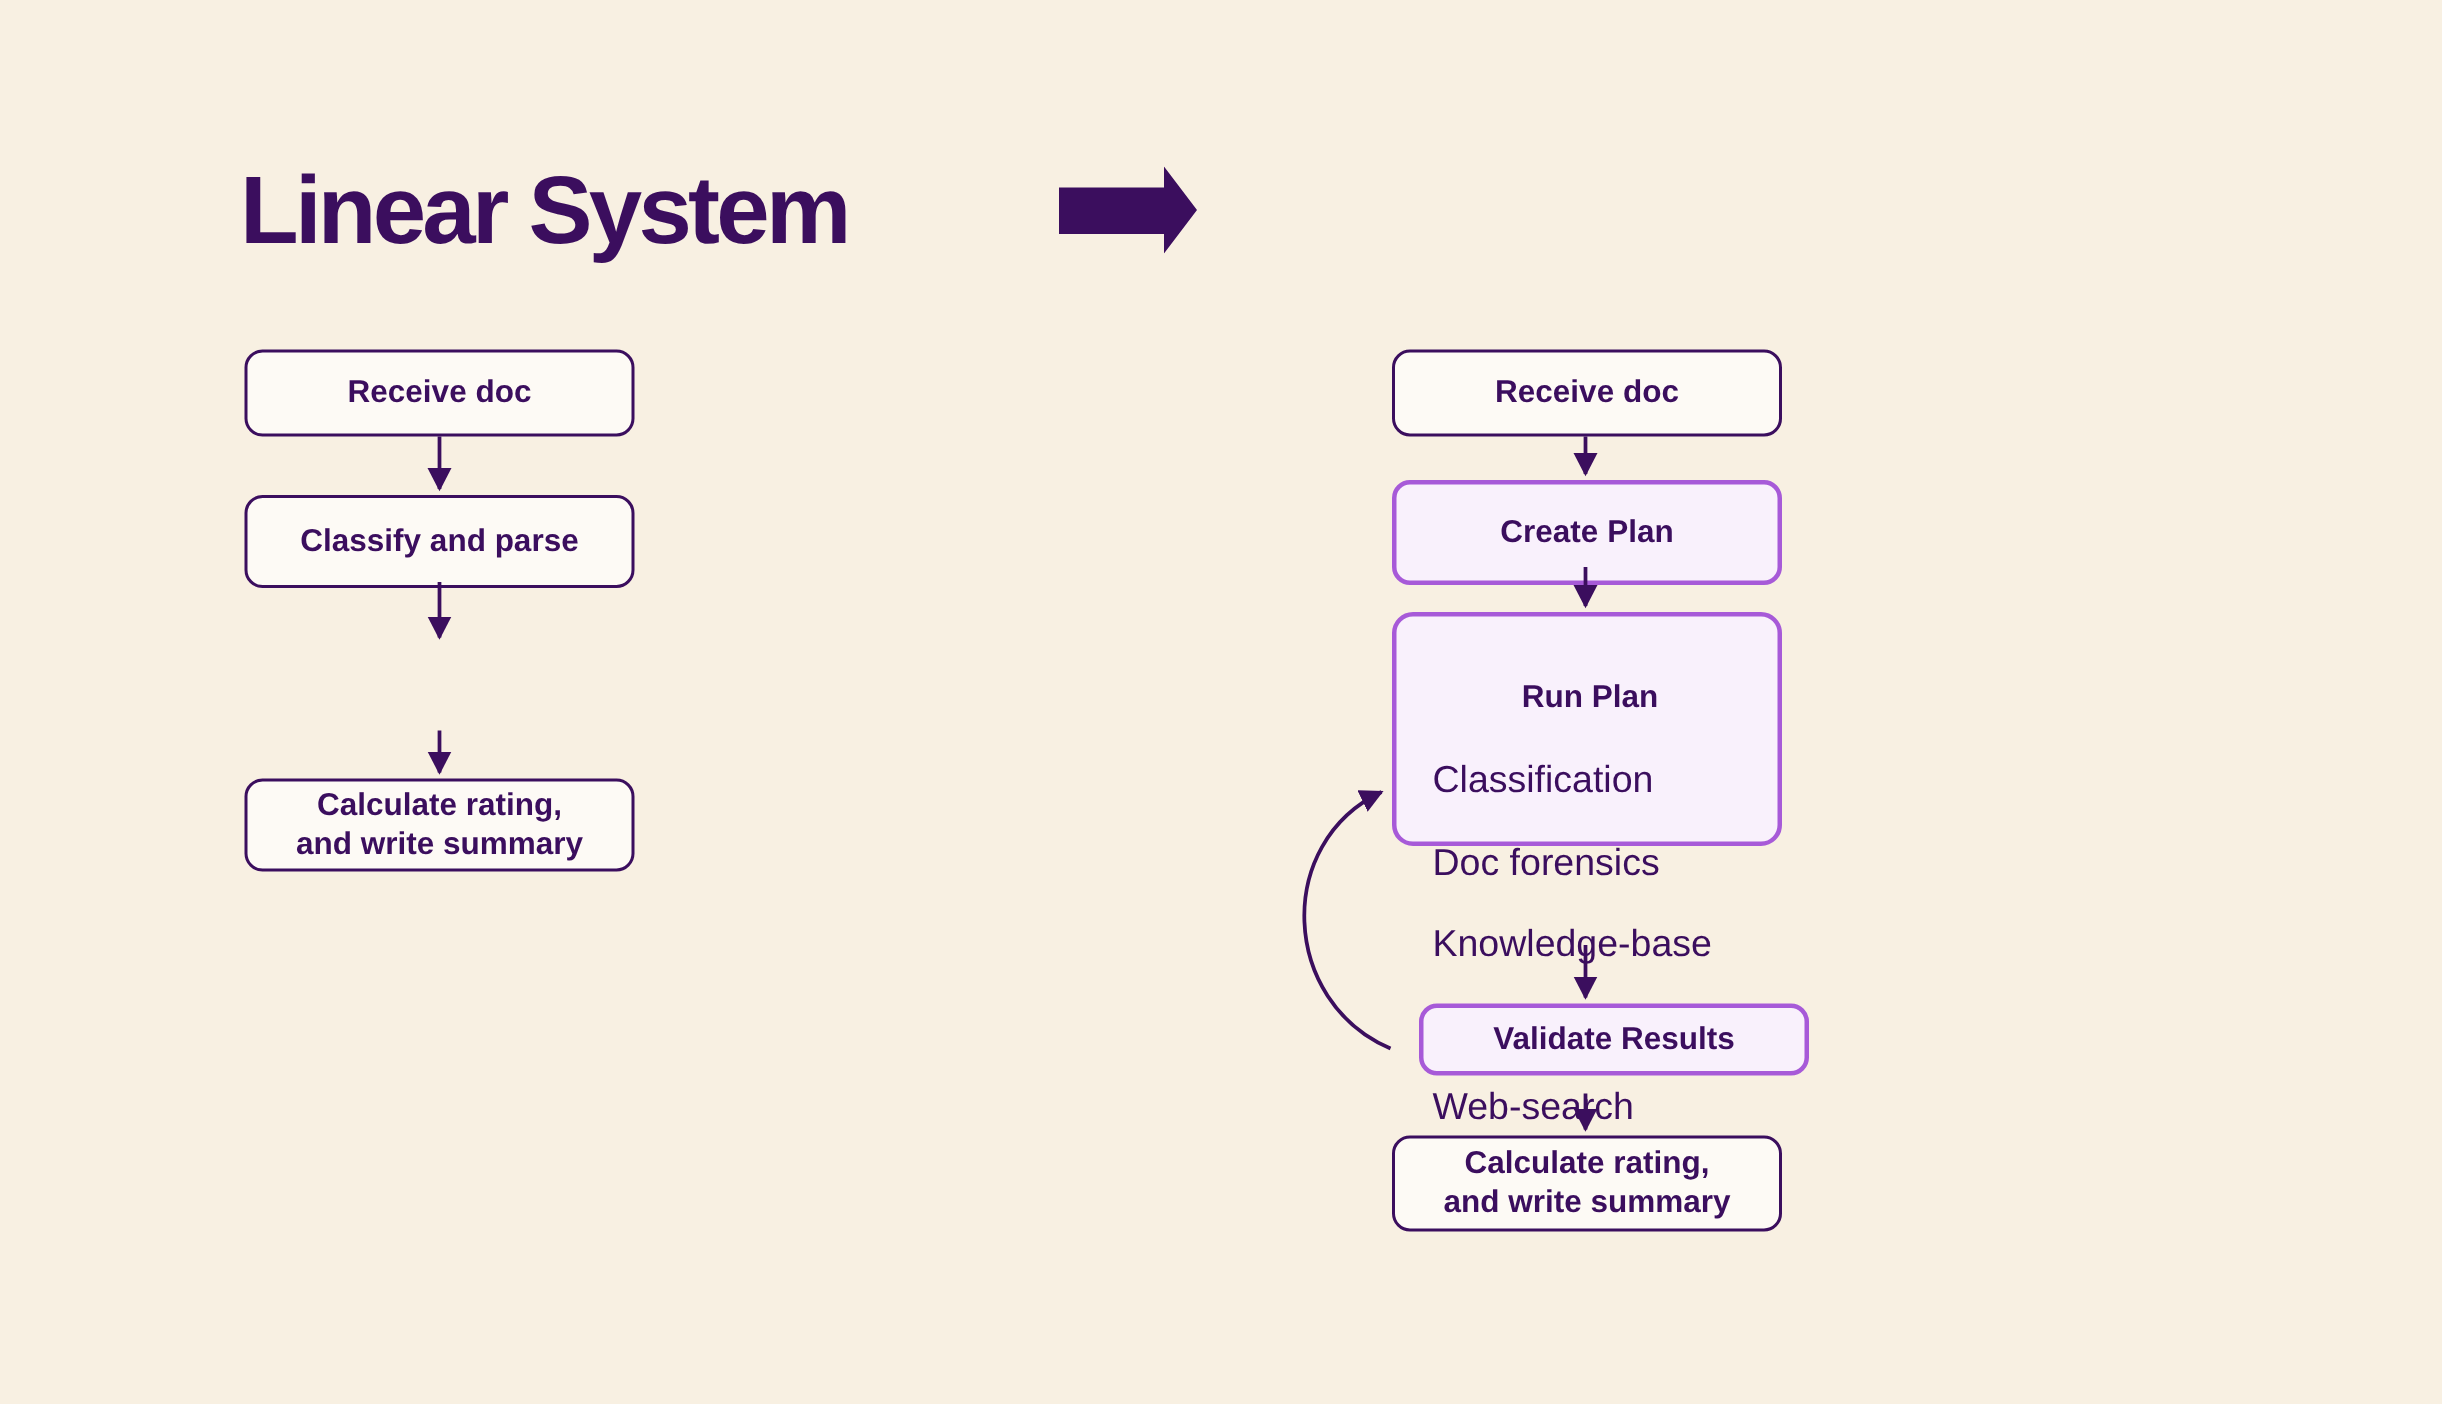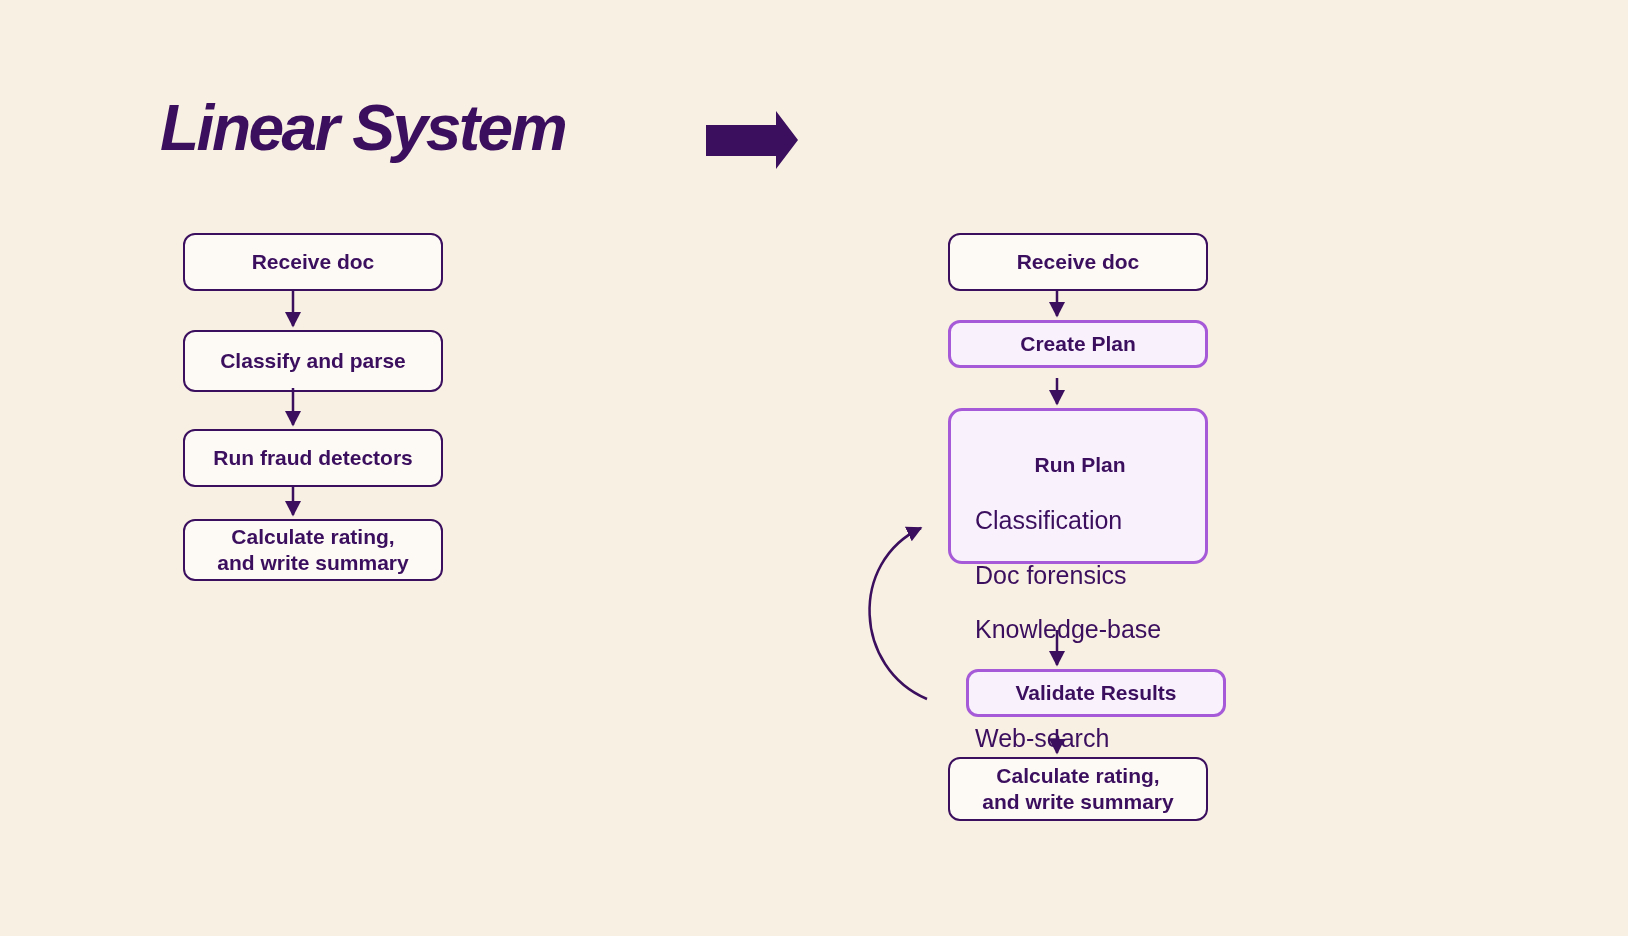--- a/index.html
+++ b/index.html
@@ -23,21 +23,21 @@
 
   .title {
     position: absolute;
     color: var(--ink);
     font-size: 64px;
     font-weight: 800;
     letter-spacing: -2.5px;
     line-height: 1;
     white-space: nowrap;
   }
-  .title-left  { left: 160px; top: 96px; font-style: italic; }
+  .title-left  { left: 160px; top: 108px; }
   .title-right { left: 919px; top: 104px; }
 
   .big-arrow { position: absolute; left: 706px; top: 111px; }
   .big-arrow polygon { fill: var(--ink); }
 
   .box {
     position: absolute;
     width: 260px;
     border: 2.5px solid var(--ink);
     background: var(--plain-fill);
@@ -45,36 +45,35 @@
     color: var(--ink);
     font-size: 21px;
     font-weight: 700;
     line-height: 26px;
     display: flex;
     flex-direction: column;
     align-items: center;
     justify-content: center;
     text-align: center;
     white-space: pre-line;
-    margin-left: 20px;
   }
   .box.accent {
     border: 3px solid var(--accent);
     background: var(--accent-fill);
   }
 
   
   .lin-1 { left: 163px; top: 233px; height: 58px; }
   .lin-2 { left: 163px; top: 330px; height: 62px; }
   .lin-3 { left: 163px; top: 429px; height: 58px; }
   .lin-4 { left: 163px; top: 519px; height: 62px; }
 
   
   .ag-1 { left: 928px; top: 233px; height: 58px; }
-  .ag-2 { left: 928px; top: 320px; height: 48px; }
+  .ag-2 { left: 928px; top: 320px; height: 70px; }
   .ag-3 { left: 928px; top: 408px; height: 156px; border-radius: 14px;
           display: block; text-align: left; padding: 13px 20px 10px 24px; }
   .ag-4 { left: 946px; top: 669px; height: 48px; }
   .ag-5 { left: 928px; top: 757px; height: 64px; }
 
   .runplan-title {
     text-align: center;
     font-weight: 700;
     font-size: 21px;
     line-height: 30px;
@@ -104,21 +103,20 @@
 
   <div class="title title-left">Linear System</div>
 
   <svg class="big-arrow" width="94" height="58" viewBox="0 0 94 58">
     <polygon points="0,14 70,14 70,0 92,29 70,58 70,45 0,45"></polygon>
   </svg>
 
 
   <div class="box lin-1">Receive doc</div>
   <div class="box lin-2">Classify and parse</div>
-  <div class="box lin-3">Run fraud detectors</div>
   <div class="box lin-4">Calculate rating,
 and write summary</div>
 
   <div class="box ag-1">Receive doc</div>
   <div class="box accent ag-2">Create Plan</div>
 
   <div class="box accent ag-3">
     <div class="runplan-title">Run Plan</div>
     <div class="runplan-item">Classification</div>
     <div class="runplan-item">Doc forensics</div>

